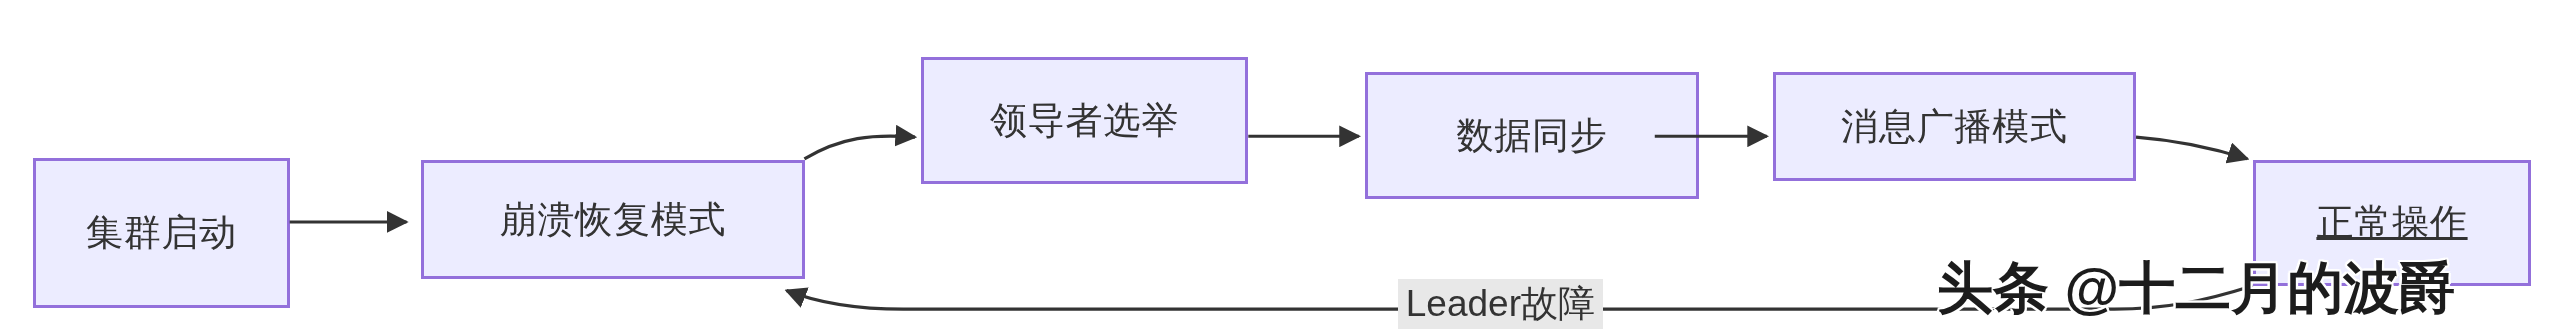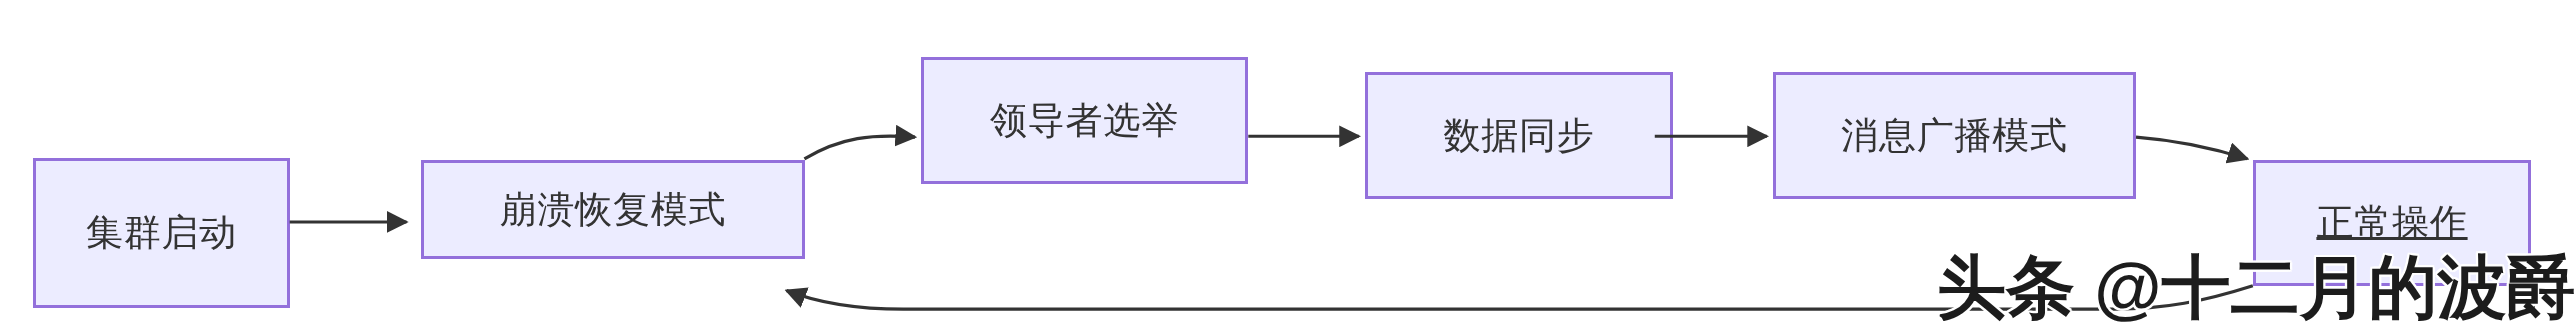--- a/index.html
+++ b/index.html
@@ -24,49 +24,49 @@
   svg.edges{position:absolute;left:0;top:0;pointer-events:none;}
   svg.edges path{fill:none;stroke:var(--edge);stroke-width:4px;}
   .edge-label{
     position:absolute;left:1398px;top:279px;
     background:var(--edge-label-bg);
     color:var(--node-text);
     font-size:37px;line-height:48px;padding:0.8px 7.8px;white-space:nowrap;
   }
   .watermark{
     position:absolute;left:1937px;top:249px;
-    font-size:69px;line-height:78px;font-weight:bold;white-space:nowrap;
+    font-size:56px;line-height:78px;font-weight:bold;white-space:nowrap;
     color:#1c1c1c;
     text-shadow:
       2.3px 0 0 #fff,-2.3px 0 0 #fff,0 2.3px 0 #fff,0 -2.3px 0 #fff,
       1.6px 1.6px 0 #fff,-1.6px 1.6px 0 #fff,1.6px -1.6px 0 #fff,-1.6px -1.6px 0 #fff;
   }
 </style>
 </head>
 <body>
 
 <div class="canvas">
 
   <div class="node" style="left:33px;top:158px;width:257px;height:150px;">
     <span>集群启动</span>
   </div>
 
-  <div class="node" style="left:421px;top:160px;width:384px;height:99px;">
+  <div class="node" style="left:421px;top:160px;width:384px;height:119px;">
     <span>崩溃恢复模式</span>
   </div>
 
   <div class="node" style="left:921px;top:57px;width:327px;height:127px;">
     <span>领导者选举</span>
   </div>
 
-  <div class="node" style="left:1365px;top:72px;width:308px;height:127px;">
+  <div class="node" style="left:1365px;top:72px;width:334px;height:127px;">
     <span>数据同步</span>
   </div>
 
-  <div class="node" style="left:1773px;top:72px;width:363px;height:127px;">
+  <div class="node" style="left:1773px;top:72px;width:363px;height:109px;">
     <span>消息广播模式</span>
   </div>
 
   <div class="node" style="left:2253px;top:160px;width:278px;height:126px;text-decoration:underline;">
     <span>正常操作</span>
   </div>
 
   <svg class="edges" width="2576" height="331" viewBox="0 0 3308 425">
     <defs>
       <marker id="arrow" viewBox="0 0 10 10" refX="9" refY="5" markerWidth="7" markerHeight="7" orient="auto-start-reverse" markerUnits="strokeWidth">
@@ -74,17 +74,18 @@
       </marker>
     </defs>
     <path d="M372,285 L522,285" marker-end="url(#arrow)"></path>
     <path d="M1033,204 C1080,176 1120,172 1175,176" marker-end="url(#arrow)"></path>
     <path d="M1603,175 L1745,175" marker-end="url(#arrow)"></path>
     <path d="M2125,175 L2269,175" marker-end="url(#arrow)"></path>
     <path d="M2743,176 C2795,180 2845,191 2886,204" marker-end="url(#arrow)"></path>
     <path d="M2893,367 C2830,387 2780,397 2715,397 L1160,397 C1100,397 1048,388 1010,373" marker-end="url(#arrow)"></path>
   </svg>
 
+  <div class="edge-label">Leader故障</div>
 
   <div class="watermark" style="color: rgb(28, 28, 28);">头条 @十二月的波爵</div>
 
 </div>
 
 
 </body></html>

